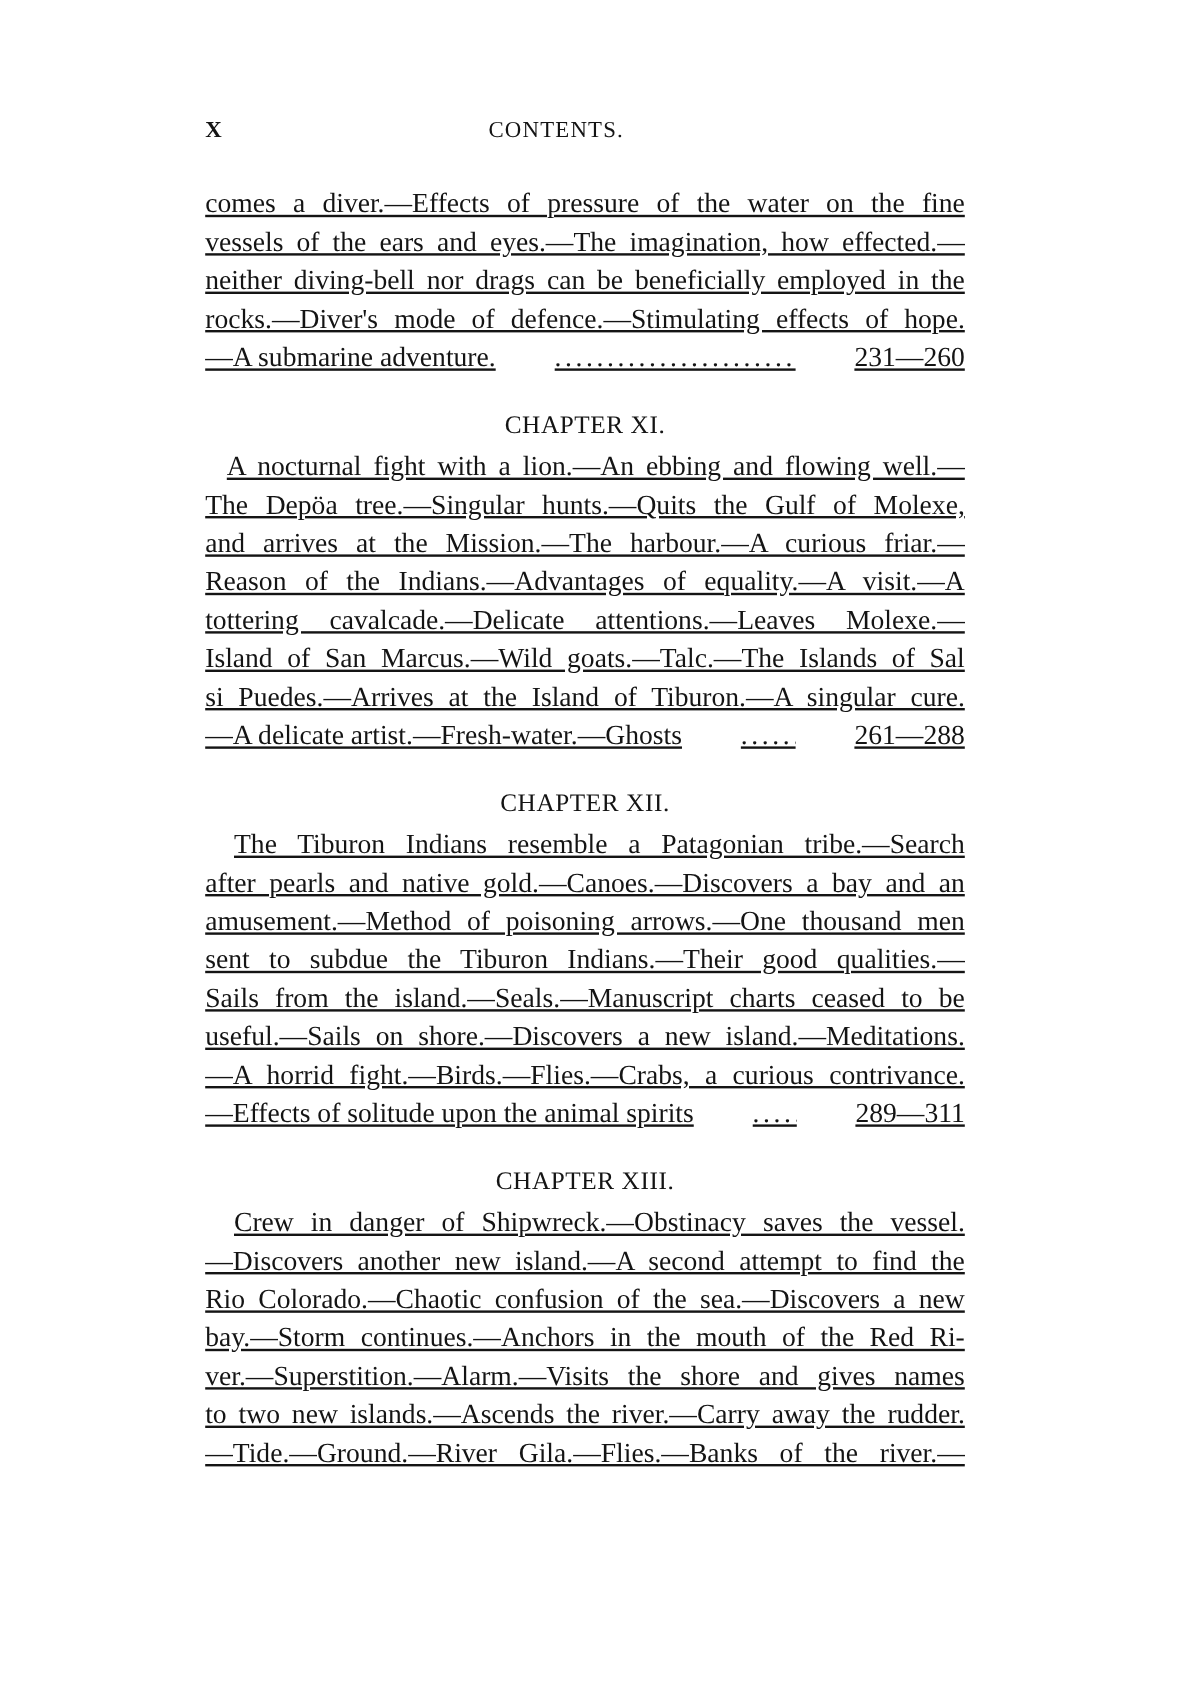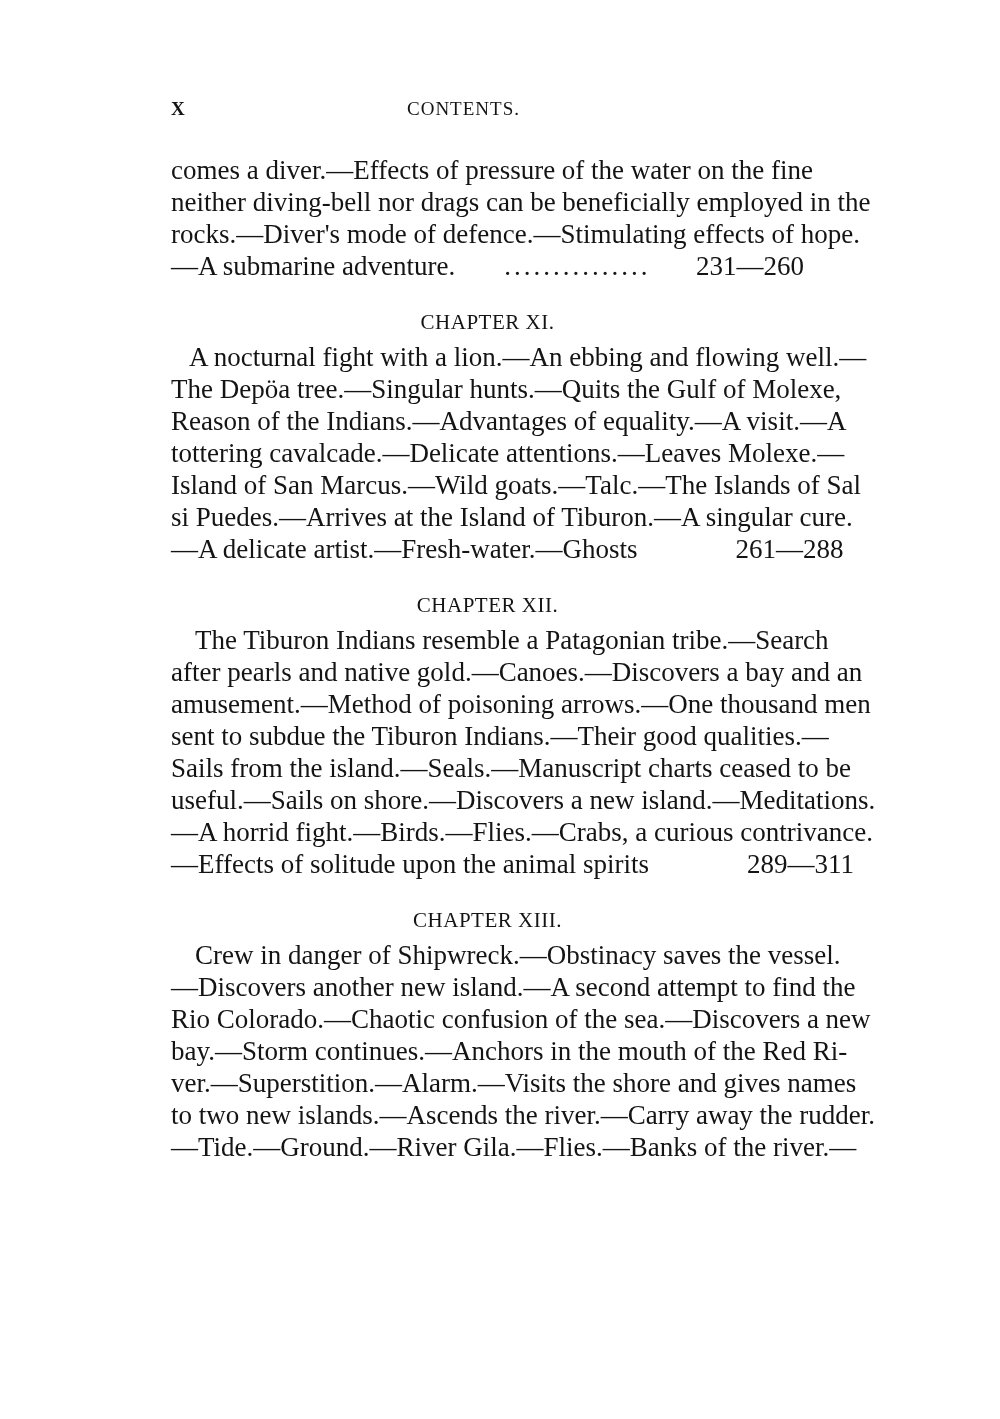--- a/index.html
+++ b/index.html
@@ -2,54 +2,56 @@
 <html><head>
   <meta charset="utf-8">
   <style>
     html, body { margin: 0; padding: 0; background: #ffffff; }
     body { width: 1000px; height: 1419px; position: relative; overflow: hidden;
            font-family: "Liberation Serif", "DejaVu Serif", serif; color: #141414; }
     .page { position: absolute; left: 171px; top: 90px; width: 633px; }
     .running-head { position: relative; height: 40px; font-size: 19px; letter-spacing: 1px; }
     .running-head .folio { position: absolute; left: 0; top: 8px; font-weight: bold; }
     .running-head .title { position: absolute; left: 0; right: 18px; top: 8px; text-align: center; padding-right: 30px; }
-    .para { font-size: 27px; line-height: 32px; text-align: justify; text-align-last: justify; margin: 0; }
+    .para { font-size: 23px; line-height: 32px; text-align: justify; text-align-last: justify; margin: 0; text-decoration: underline; }
     .para .line { display: block; text-align: justify; text-align-last: justify; white-space: nowrap; }
     .para .line.last { display: flex; justify-content: space-between; white-space: nowrap; gap: 45px; }
     .dots { flex: 1; overflow: hidden; letter-spacing: 3px; margin: 0 4px; white-space: nowrap; }
     .chapter-head { text-align: center; font-size: 21px; letter-spacing: 0.5px; margin: 28px 0 6px 0; }
     .gap1 { height: 24px; }
   </style>
 </head>
 <body>
 
 <div class="page">
 
   <div class="running-head">
     <span class="folio">X</span>
     <span class="title">CONTENTS.</span>
   </div>
 
   <div class="gap1"></div>
 
   <div class="para">
     <span class="line">comes a diver.—Effects of pressure of the water on the fine</span>
+    <span class="line">vessels of the ears and eyes.—The imagination, how effected.—</span>
     <span class="line">neither diving-bell nor drags can be beneficially employed in the</span>
     <span class="line">rocks.—Diver's mode of defence.—Stimulating effects of hope.</span>
     <span class="line last">
       <span>—A submarine adventure.</span>
       <span class="dots">........................................</span>
       <span>231—260</span>
     </span>
   </div>
 
   <div class="chapter-head">CHAPTER XI.</div>
   <div class="para">
     <span class="line" style="padding-left:18px">A nocturnal fight with a lion.—An ebbing and flowing well.—</span>
     <span class="line">The Depöa tree.—Singular hunts.—Quits the Gulf of Molexe,</span>
+    <span class="line">and arrives at the Mission.—The harbour.—A curious friar.—</span>
     <span class="line">Reason of the Indians.—Advantages of equality.—A visit.—A</span>
     <span class="line">tottering cavalcade.—Delicate attentions.—Leaves Molexe.—</span>
     <span class="line">Island of San Marcus.—Wild goats.—Talc.—The Islands of Sal</span>
     <span class="line">si Puedes.—Arrives at the Island of Tiburon.—A singular cure.</span>
     <span class="line last">
       <span>—A delicate artist.—Fresh-water.—Ghosts</span>
       <span class="dots">........</span>
       <span>261—288</span>
     </span>
   </div>

